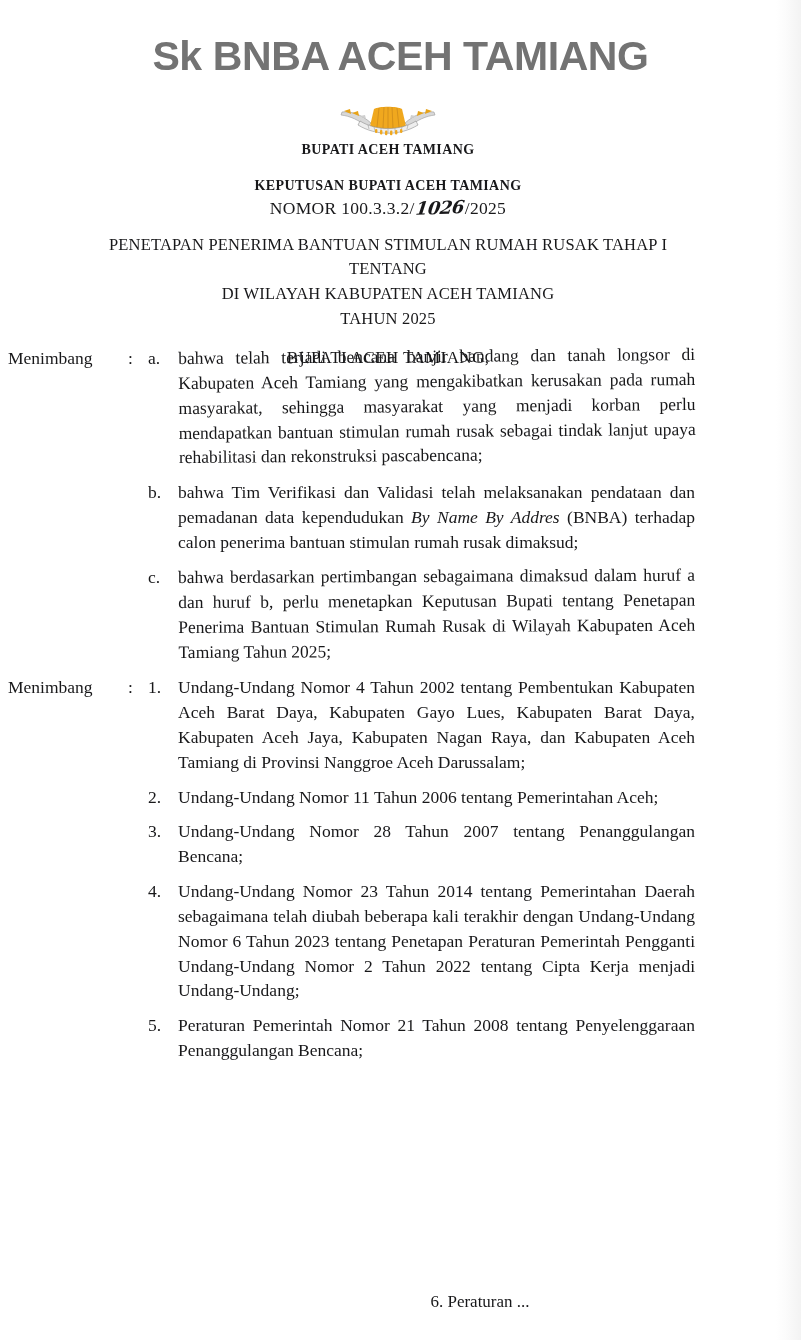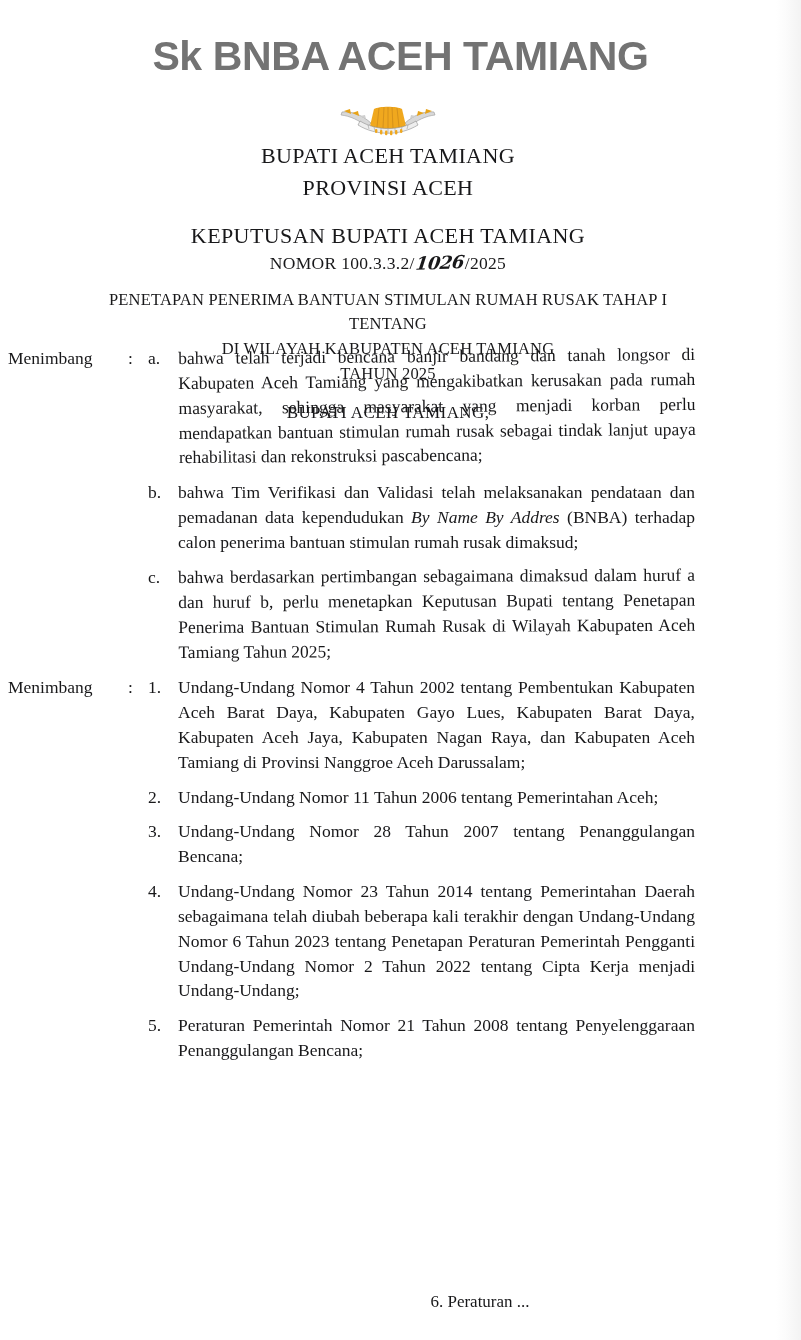--- a/index.html
+++ b/index.html
@@ -81,24 +81,25 @@
     display: inline-block;
     vertical-align: top;
   }
 
   
   .center-block {
     width: 776px;
     text-align: center;
   }
   .hd {
-    font-size: 22px;
+    font-size: 14px;
     letter-spacing: 0.4px;
     line-height: 1.45;
     white-space: nowrap;
+    font-weight: bold;
   }
   #gap-a { height: 16px; }
   #gap-b { height: 14px; }
   #gap-c { height: 16px; }
 
   .nomor-line {
     font-size: 17.5px;
     letter-spacing: 0.3px;
   }
   .handwritten {
@@ -248,21 +249,20 @@
             <rect x="52" y="24.6" width="2.4" height="4.6" rx="1"></rect>
             <rect x="57" y="24" width="2.4" height="4.4" rx="1"></rect>
             <rect x="62" y="23" width="2.4" height="4" rx="1"></rect>
           </g>
         </svg>
       </span>
     </div>
 
     <div class="center-block">
       <div class="hd">BUPATI ACEH TAMIANG</div>
-      <div class="hd">PROVINSI ACEH</div>
     </div>
 
     <div id="gap-a"></div>
 
     <div class="center-block">
       <div class="hd">KEPUTUSAN BUPATI ACEH TAMIANG</div>
       <div class="nomor-line">
         <span>NOMOR</span>
         <span>100.3.3.2/</span><span class="handwritten">1026</span><span>/2025</span>
       </div>

